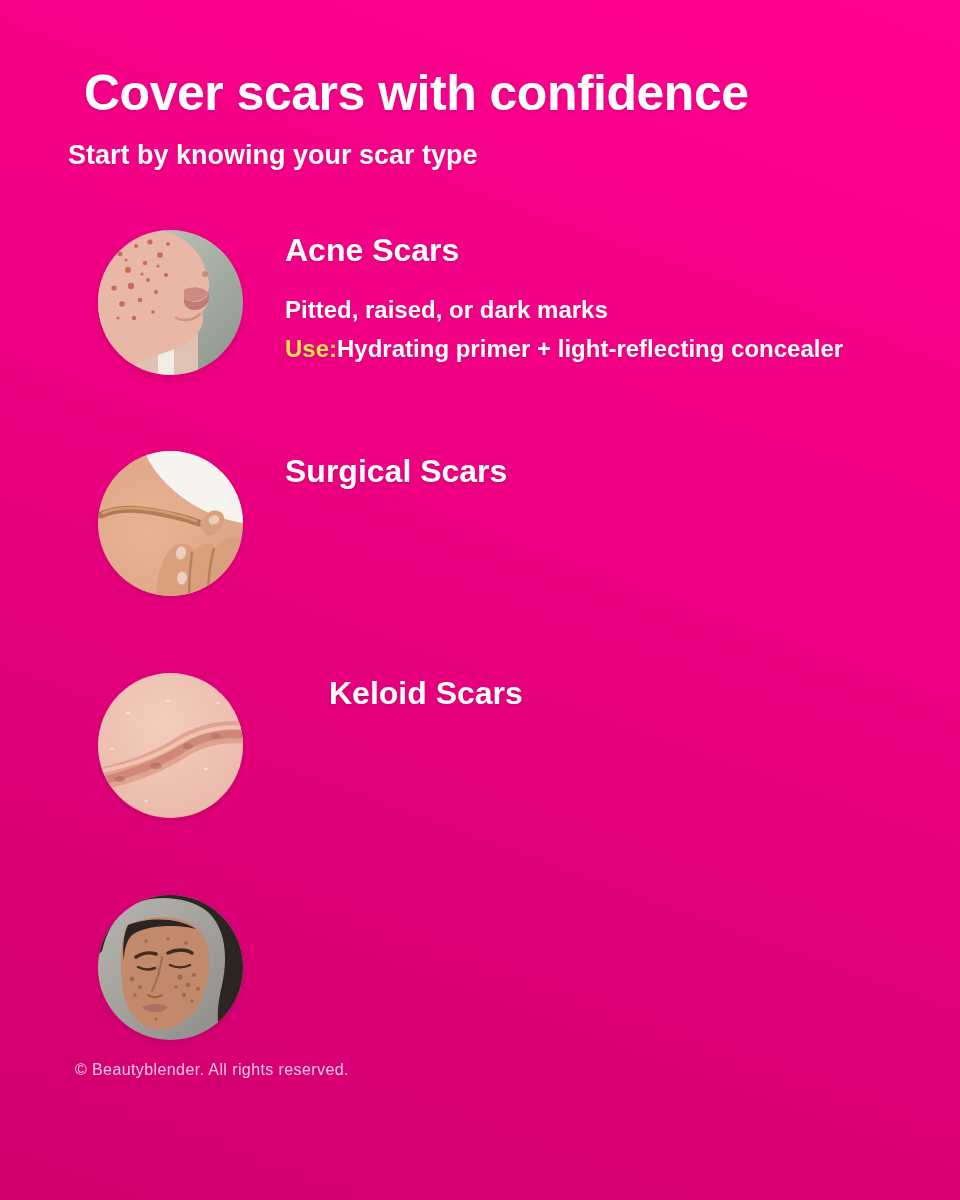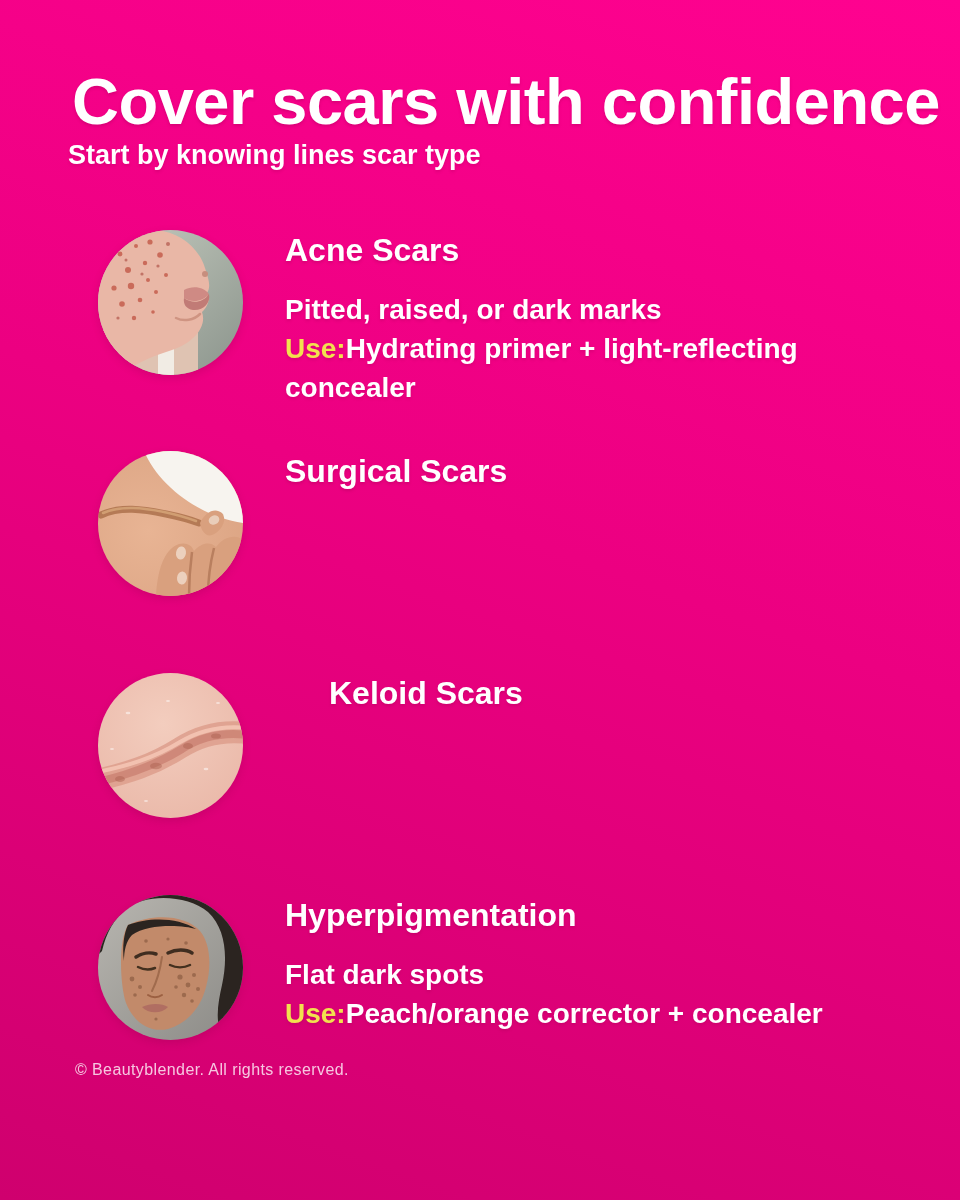--- a/index.html
+++ b/index.html
@@ -9,23 +9,23 @@
   .page {
     position: relative;
     width: 960px;
     height: 1200px;
     background: linear-gradient(200deg, #ff0290 0%, #ec0081 45%, #cf006e 100%);
     overflow: hidden;
   }
 
   .title {
     position: absolute;
-    left: 72px;
+    left: 84px;
     top: 64px;
-    font-size: 65px;
+    font-size: 50px;
     font-weight: 700;
     letter-spacing: -0.5px;
     color: #ffffff;
     text-shadow: 0 2px 3px rgba(140, 0, 70, 0.25);
   }
 
   .subtitle {
     position: absolute;
     left: 68px;
     top: 140px;
@@ -65,21 +65,21 @@
   .row-heading {
     font-size: 32px;
     font-weight: 700;
     line-height: 36px;
     color: #ffffff;
     margin-bottom: 22px;
     text-shadow: 0 2px 3px rgba(140, 0, 70, 0.25);
   }
 
   .row-body {
-    font-size: 28px;
+    font-size: 24px;
     font-weight: 700;
     line-height: 39px;
     color: #ffffff;
     text-shadow: 0 2px 3px rgba(140, 0, 70, 0.2);
   }
 
   .use-label {
     color: #f2e14e;
   }
 
@@ -92,21 +92,21 @@
     color: rgba(255, 255, 255, 0.78);
     letter-spacing: 0.4px;
   }
 </style>
 </head>
 <body>
 
 <div class="page">
 
   <div class="title">Cover scars with confidence</div>
-  <div class="subtitle">Start by knowing lines scar type</div>
+  <div class="subtitle">Start by knowing your scar type</div>
 
   <div class="row row-1">
     <div class="photo">
       <svg viewBox="0 0 145 145">
         <defs>
           <linearGradient id="acbg" x1="0" y1="0" x2="1" y2="1">
             <stop offset="0" stop-color="#c6ccc0"></stop>
               <stop offset="1" stop-color="#8b948c"></stop>
           </linearGradient>
         </defs>
@@ -246,24 +246,17 @@
             <circle cx="94" cy="106" r="1.8"></circle>
             <circle cx="78" cy="92" r="1.8"></circle>
           <circle cx="100" cy="94" r="2"></circle>
             <circle cx="48" cy="46" r="1.8"></circle>
             <circle cx="70" cy="44" r="1.6"></circle>
           <circle cx="88" cy="48" r="1.8"></circle>
             <circle cx="58" cy="124" r="1.6"></circle>
         </g>
       </svg>
     </div>
-    <div class="row-text">
-      <div class="row-heading">Hyperpigmentation</div>
-      <div class="row-body">
-        <span>Flat dark spots</span><br>
-        <span class="use-label">Use:</span><span>Peach/orange corrector + concealer</span>
-      </div>
-    </div>
   </div>
 
   <div class="footer">© Beautyblender. All rights reserved.</div>
 
 </div>
 
 </body></html>

